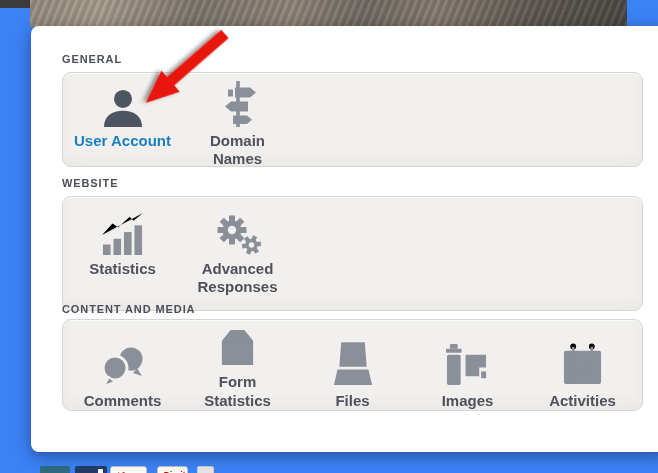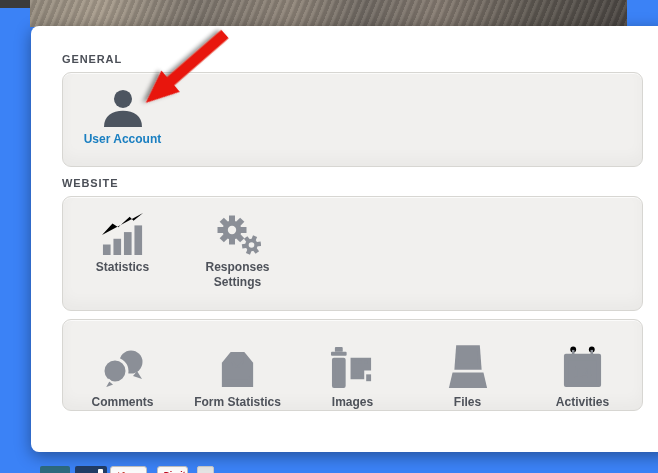--- a/index.html
+++ b/index.html
@@ -34,21 +34,21 @@
     display:flex;align-items:flex-start;padding:0 0 0 2px;box-sizing:border-box;
   }
   .tile{
     width:115px;display:flex;flex-direction:column;align-items:center;
     cursor:pointer;
   }
   .icon-wrap{height:58px;display:flex;align-items:flex-end;justify-content:center;}
   .box-general .icon-wrap{height:54px;}
   .tile-label{
     margin-top:5px;max-width:108px;text-align:center;
-    font-size:12px;font-weight:bold;line-height:1.22;color:#4e525a;
+    font-size:15px;font-weight:bold;line-height:1.22;color:#4e525a;
   }
   .tile.active .tile-label{color:#1a7fc1;}
   .ic{fill:#8b8f97;}
   .ic .bg{fill:#f1f0ee;}
   .ic-user{fill:#4d5560;}
   
   .arrow-svg{position:absolute;left:118px;top:18px;pointer-events:none;}
   
   .share-btn{position:absolute;top:466px;height:18px;border-radius:2px;box-sizing:border-box;overflow:hidden;}
   .share-white{background:#fbfbfb;border:1px solid #c2c2c2;border-radius:3px;
@@ -82,20 +82,32 @@
       <div class="tile active">
         <div class="icon-wrap">
           <svg width="42" height="38" viewBox="0 0 44 40">
             <circle class="ic-user" cx="22" cy="10.5" r="9.5"></circle>
             <path class="ic-user" d="M2,40 C2,28.5 10.5,23 22,23 C33.5,23 42,28.5 42,40 Z"></path>
           </svg>
         </div>
         <div class="tile-label">User Account</div>
       </div>
 
+      <div class="tile">
+        <div class="icon-wrap">
+          <svg width="40" height="46" viewBox="0 0 40 46">
+            <rect class="ic" x="18.2" y="0" width="3.6" height="46"></rect>
+            <rect class="ic" x="10" y="8.5" width="5" height="7"></rect>
+            <path class="ic" d="M17,6.5 h15 l6,5 -6,5 h-15 z"></path>
+            <path class="ic" d="M30,20.5 h-17 l-6,5 6,5 h17 z"></path>
+            <path class="ic" d="M15,34.5 h14 l5,4.2 -5,4.2 h-14 z"></path>
+          </svg>
+        </div>
+        <div class="tile-label">Domain Names</div>
+      </div>
     </div>
 
     <div class="section-title" style="top:151px;">WEBSITE</div>
     <div class="section-box" style="top:170px;height:115px;">
 
       <div class="tile">
         <div class="icon-wrap">
           <svg width="46" height="42" viewBox="0 0 48 44">
             <rect class="ic" x="3" y="33" width="8" height="11"></rect>
             <rect class="ic" x="14" y="27" width="8" height="17"></rect>
@@ -132,24 +144,25 @@
                 <rect x="-2.2" y="-9.5" width="4.4" height="5.5" transform="rotate(142)"></rect>
                 <rect x="-2.2" y="-9.5" width="4.4" height="5.5" transform="rotate(202)"></rect>
                 <rect x="-2.2" y="-9.5" width="4.4" height="5.5" transform="rotate(262)"></rect>
                 <rect x="-2.2" y="-9.5" width="4.4" height="5.5" transform="rotate(322)"></rect>
                 <circle cx="0" cy="0" r="6.2"></circle>
                 <circle class="bg" cx="0" cy="0" r="2.8"></circle>
               </g>
             </g>
           </svg>
         </div>
-        <div class="tile-label">Responses Settings</div>
+        <div class="tile-label">Advanced Responses</div>
       </div>
     </div>
 
+    <div class="section-title" style="top:277px;">CONTENT AND MEDIA</div>
     <div class="section-box" style="top:293px;height:92px;align-items:flex-end;">
 
       <div class="tile">
         <div class="icon-wrap">
           <svg width="46" height="42" viewBox="0 0 46 42">
             <circle class="ic" cx="31" cy="14" r="11.5"></circle>
             <path class="ic" d="M37,23 l5,8 -9,-3 z"></path>
             <circle class="ic" cx="15" cy="23" r="12" stroke="#f1f0ee" stroke-width="3"></circle>
             <path class="ic" d="M9,32 l-5,9 11,-4 z" stroke="#f1f0ee" stroke-width="2"></path>
           </svg>
@@ -161,20 +174,34 @@
         <div class="icon-wrap">
           <svg width="43" height="42" viewBox="0 0 44 43">
             <path class="ic" d="M6,15 L15,4 H29 L38,15 V40 H6 Z"></path>
             <path class="bg ic" d="M16,4 h12 v10 a6,6 0 0 1 -12,0 z"></path>
             <rect class="ic" x="20.5" y="7" width="3.5" height="6"></rect>
             <path class="ic" d="M17,12.5 h10 l-5,6.5 z"></path>
             <rect class="bg ic" x="9.5" y="29.5" width="25" height="3" rx="1.5"></rect>
           </svg>
         </div>
         <div class="tile-label">Form Statistics</div>
+      </div>
+
+      <div class="tile">
+        <div class="icon-wrap">
+          <svg width="40" height="46" viewBox="0 0 44 50">
+            <path class="ic" d="M9,1 H35 L37,28 H7 Z"></path>
+            <path class="bg ic" d="M12.5,4.5 H31.5 L33,24.5 H11 Z"></path>
+            <rect class="ic" x="11.5" y="8" width="21" height="5"></rect>
+            <rect class="ic" x="11.5" y="16.5" width="21" height="5"></rect>
+            <path class="ic" d="M5,31 H39 L43,48 H1 Z"></path>
+            <rect class="bg ic" x="18" y="37" width="8" height="4" rx="2"></rect>
+          </svg>
+        </div>
+        <div class="tile-label">Files</div>
       </div>
 
       <div class="tile">
         <div class="icon-wrap">
           <svg width="47" height="44" viewBox="0 0 48 45">
             <rect class="ic" x="6" y="1" width="8" height="5" rx="1"></rect>
             <rect class="ic" x="2" y="6" width="16" height="4" rx="1"></rect>
             <rect class="ic" x="3" y="12" width="14" height="31" rx="2"></rect>
             <rect class="bg ic" x="6.5" y="15" width="3" height="25" rx="1.5"></rect>
             <path class="ic" d="M22,12 h21 v13 h-7 v9 h-14 z"></path>
@@ -184,34 +211,20 @@
             <rect class="bg ic" x="25" y="28" width="3" height="3"></rect>
             <rect class="bg ic" x="30.5" y="28" width="3" height="3"></rect>
             <rect class="ic" x="38" y="29" width="5" height="7"></rect>
           </svg>
         </div>
         <div class="tile-label">Images</div>
       </div>
 
       <div class="tile">
         <div class="icon-wrap">
-          <svg width="40" height="46" viewBox="0 0 44 50">
-            <path class="ic" d="M9,1 H35 L37,28 H7 Z"></path>
-            <path class="bg ic" d="M12.5,4.5 H31.5 L33,24.5 H11 Z"></path>
-            <rect class="ic" x="11.5" y="8" width="21" height="5"></rect>
-            <rect class="ic" x="11.5" y="16.5" width="21" height="5"></rect>
-            <path class="ic" d="M5,31 H39 L43,48 H1 Z"></path>
-            <rect class="bg ic" x="18" y="37" width="8" height="4" rx="2"></rect>
-          </svg>
-        </div>
-        <div class="tile-label">Files</div>
-      </div>
-
-      <div class="tile">
-        <div class="icon-wrap">
           <svg width="43" height="45" viewBox="0 0 44 46">
             <rect class="ic" x="3" y="9" width="38" height="34" rx="2"></rect>
             <rect class="bg ic" x="7.5" y="16" width="29" height="22.5"></rect>
             <circle class="stroke" cx="12.5" cy="4.5" r="3" stroke-width="2.5"></circle>
             <rect class="ic" x="11.2" y="5" width="2.6" height="8"></rect>
             <circle class="stroke" cx="31.5" cy="4.5" r="3" stroke-width="2.5"></circle>
             <rect class="ic" x="30.2" y="5" width="2.6" height="8"></rect>
             <text x="22" y="34" text-anchor="middle" font-family="Liberation Sans, sans-serif" font-size="17" font-weight="bold" fill="#8b8f97">14</text>
           </svg>
         </div>

